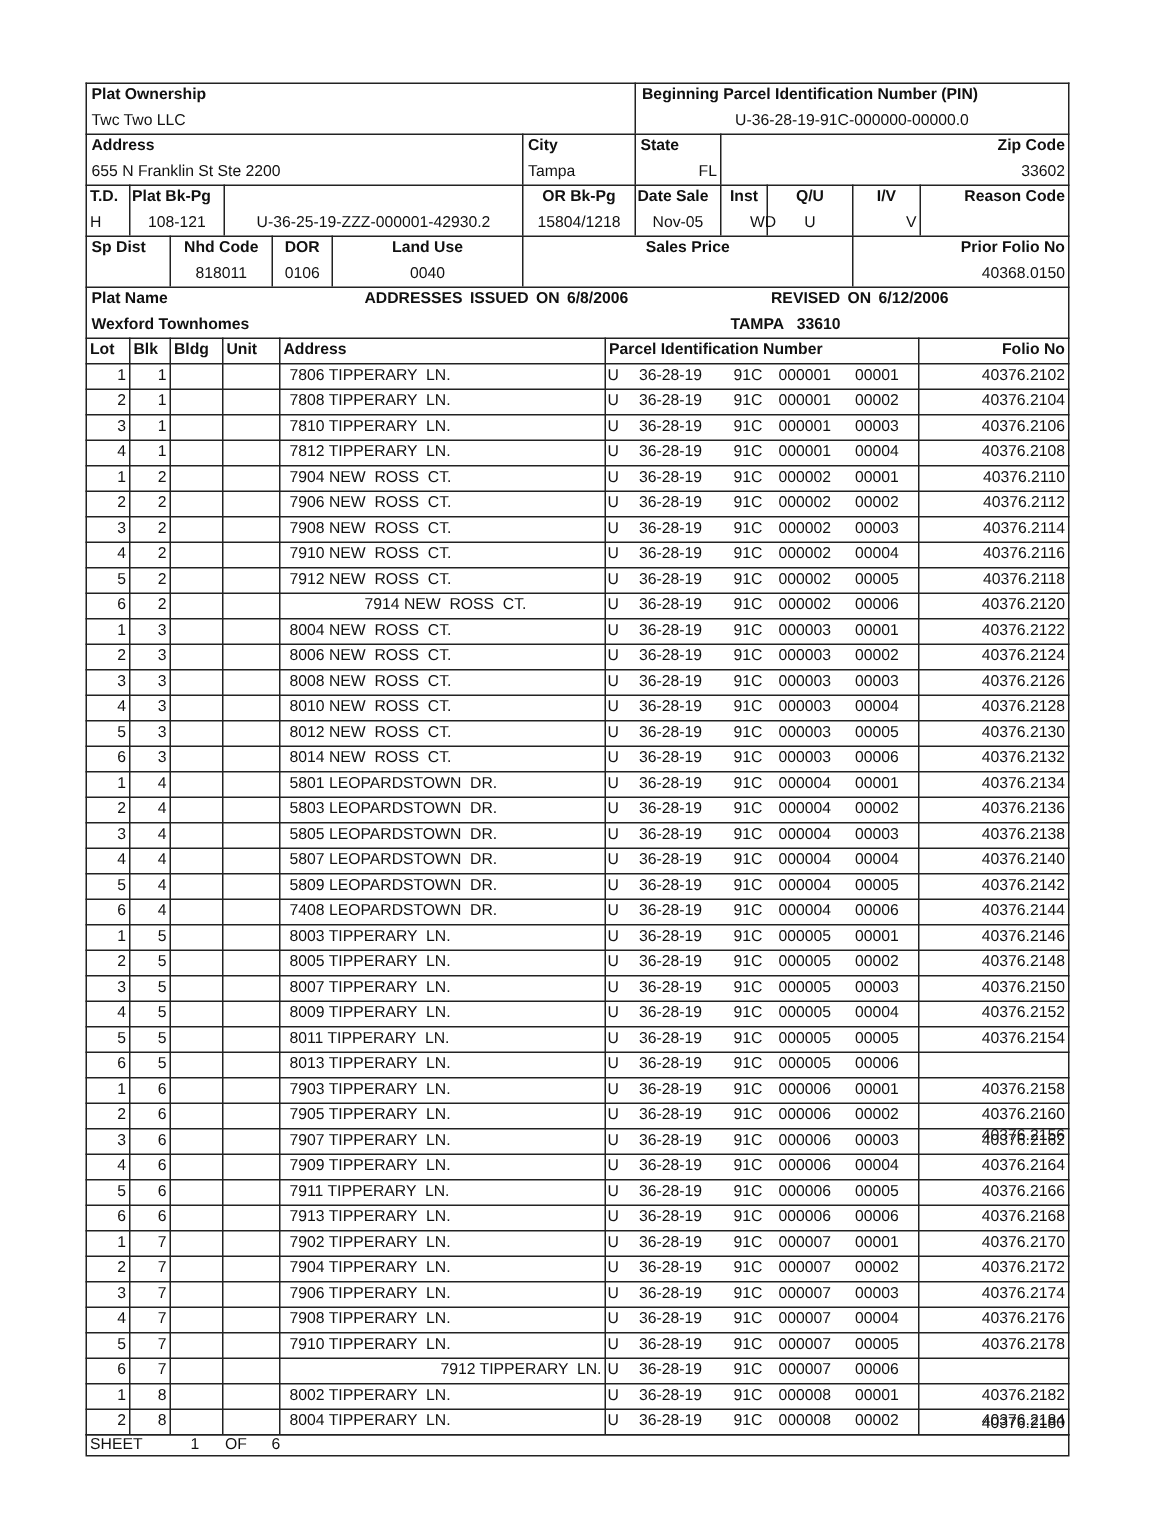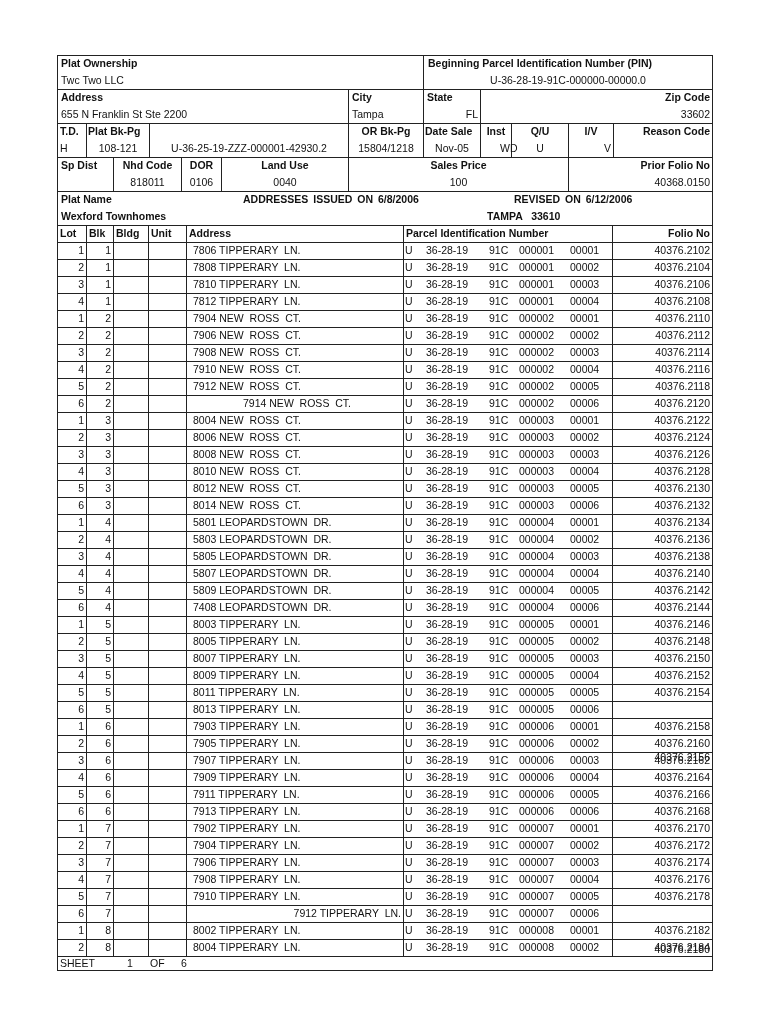--- a/index.html
+++ b/index.html
@@ -95,21 +95,20 @@
 
   <div class="t b" style="left:61px;top:157px;">Sp Dist</div>
   <div class="t" style="left:61px;top:174px;"></div>
   <div class="t b c" style="left:114px;top:157px;width:67px;">Nhd Code</div>
   <div class="t c" style="left:114px;top:174px;width:67px;">818011</div>
   <div class="t b c" style="left:182px;top:157px;width:39px;">DOR</div>
   <div class="t c" style="left:182px;top:174px;width:39px;">0106</div>
   <div class="t b c" style="left:222px;top:157px;width:126px;">Land Use</div>
   <div class="t c" style="left:222px;top:174px;width:126px;">0040</div>
   <div class="t b c" style="left:349px;top:157px;width:219px;">Sales Price</div>
-  <div class="t c" style="left:349px;top:174px;width:219px;">100</div>
   <div class="t b r" style="left:569px;top:157px;width:141px;">Prior Folio No</div>
   <div class="t r" style="left:569px;top:174px;width:141px;">40368.0150</div>
 
   <div class="t b" style="left:61px;top:191px;">Plat Name</div>
   <div class="t b" style="left:243px;top:191px;word-spacing:2px;">ADDRESSES ISSUED ON 6/8/2006</div>
   <div class="t b" style="left:514px;top:191px;word-spacing:2px;">REVISED ON 6/12/2006</div>
   <div class="t b" style="left:61px;top:208px;">Wexford Townhomes</div>
   <div class="t b" style="left:487px;top:208px;white-space:pre;">TAMPA   33610</div>
 
   <div class="t b" style="left:60px;top:225px;">Lot</div>

